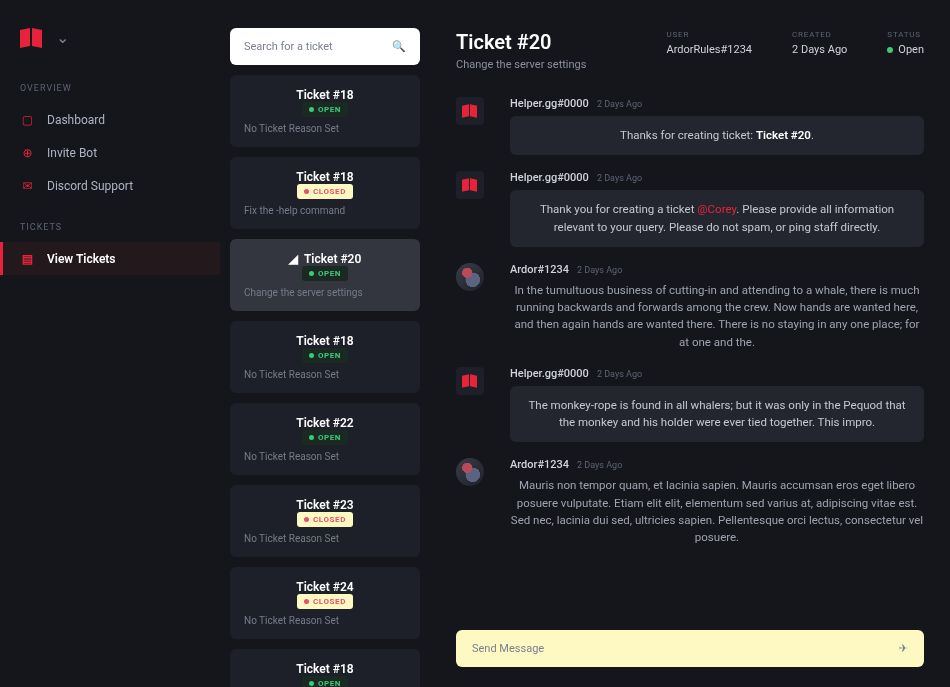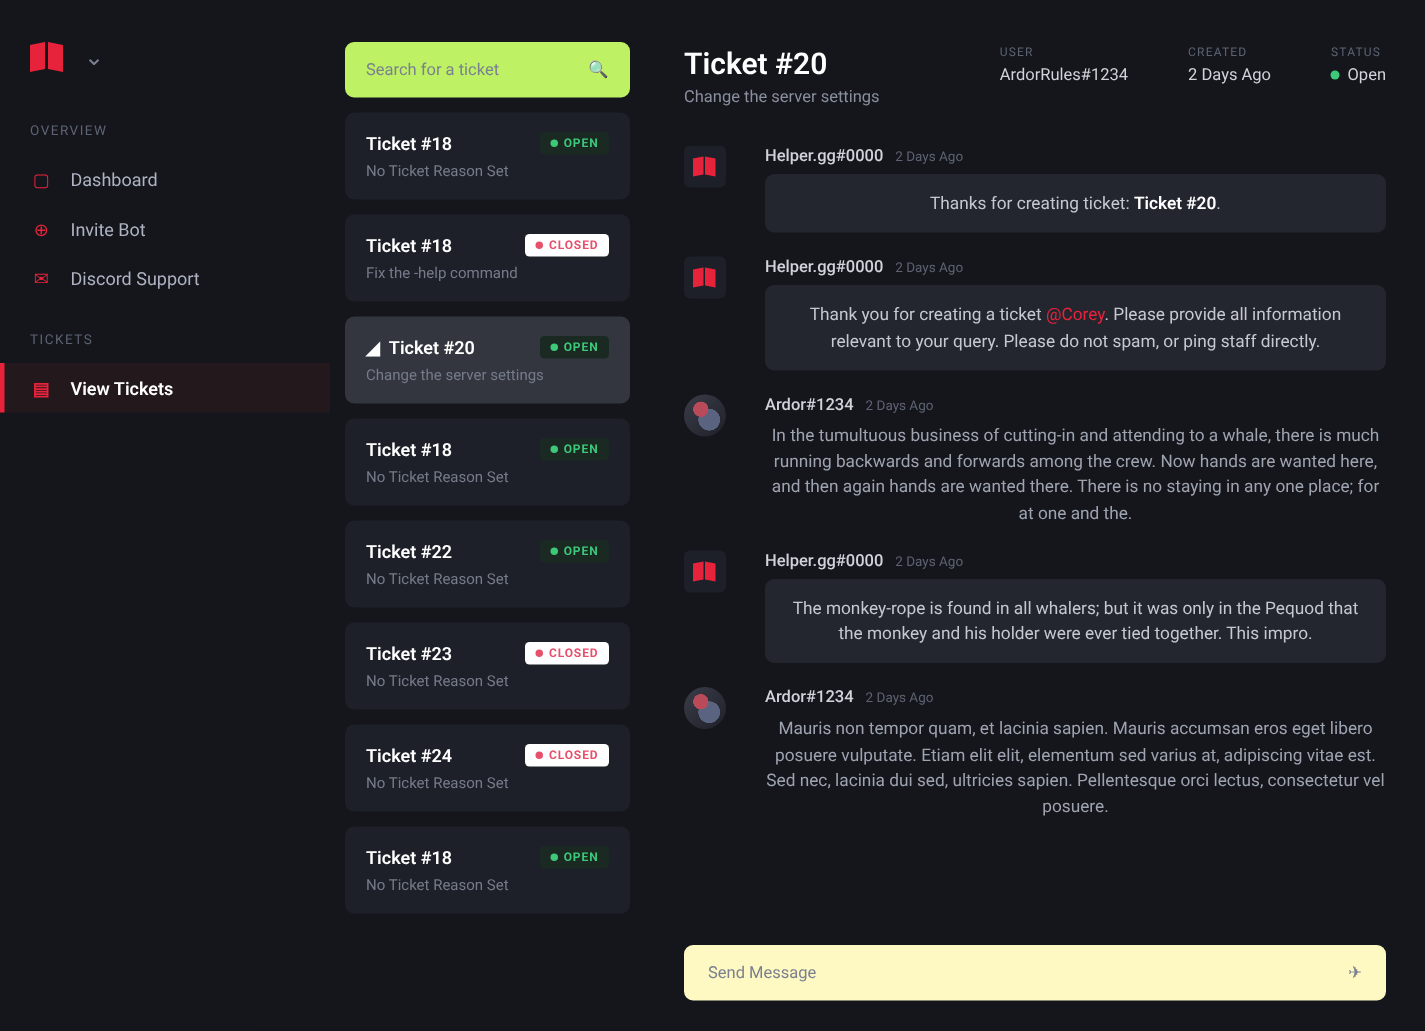--- a/index.html
+++ b/index.html
@@ -70,49 +70,50 @@
   width: 210px;
   background: #14161c;
   padding: 28px 10px 28px 10px;
   display: flex;
   flex-direction: column;
   gap: 10px;
   overflow-y: auto;
   flex-shrink: 0;
 }
 .search-box {
-  background: #bef264;
+  background: #ffffff;
   border-radius: 6px;
   padding: 12px 14px;
   display: flex;
   align-items: center;
   justify-content: space-between;
   font-size: 11px;
   color: #7a8090;
 }
 .ticket-card {
   background: #1e2029;
   border-radius: 6px;
   padding: 13px 14px;
   cursor: pointer;
 }
 .ticket-card.active { background: #33363f; }
 .ticket-card-top {
   display: flex; justify-content: space-between; align-items: center;
   margin-bottom: 6px;
+  flex-direction: column;
 }
 .ticket-title { color: #fff; font-size: 12px; font-weight: 600; display:flex; gap:6px; align-items:center;}
 .ticket-sub { color: #757b8a; font-size: 10px; }
 .status-badge {
   font-size: 8px; font-weight: 700; letter-spacing: 0.6px;
   padding: 3px 7px; border-radius: 3px;
   display: flex; align-items: center; gap: 4px;
 }
 .status-badge.open { background: #1a2a22; color: #3cc97a; }
-.status-badge.closed { background: #ffffff; color: #e7506a; }
+.status-badge.closed { background: #fef9c3; color: #e7506a; }
 .status-dot { width: 5px; height: 5px; border-radius: 50%; }
 .status-badge.open .status-dot { background: #3cc97a; }
 .status-badge.closed .status-dot { background: #e7506a; }
 
 .main {
   flex: 1;
   padding: 30px 26px 20px 26px;
   display: flex;
   flex-direction: column;
   overflow: hidden;

